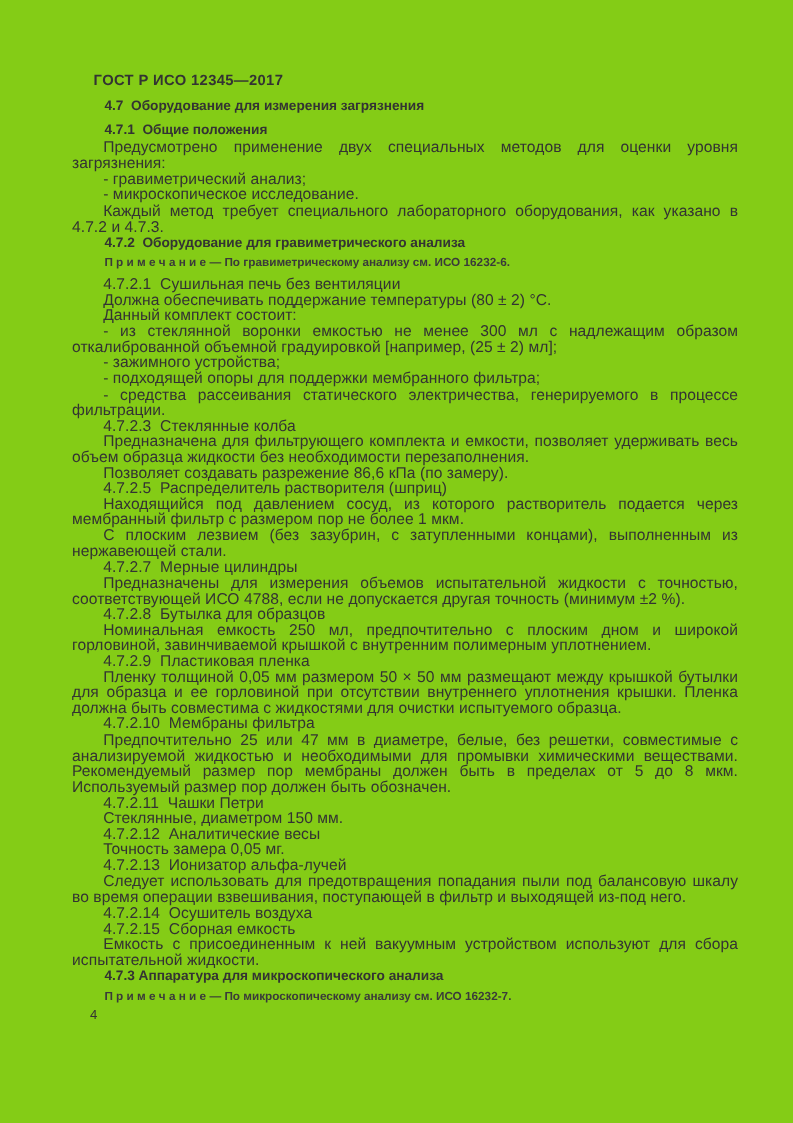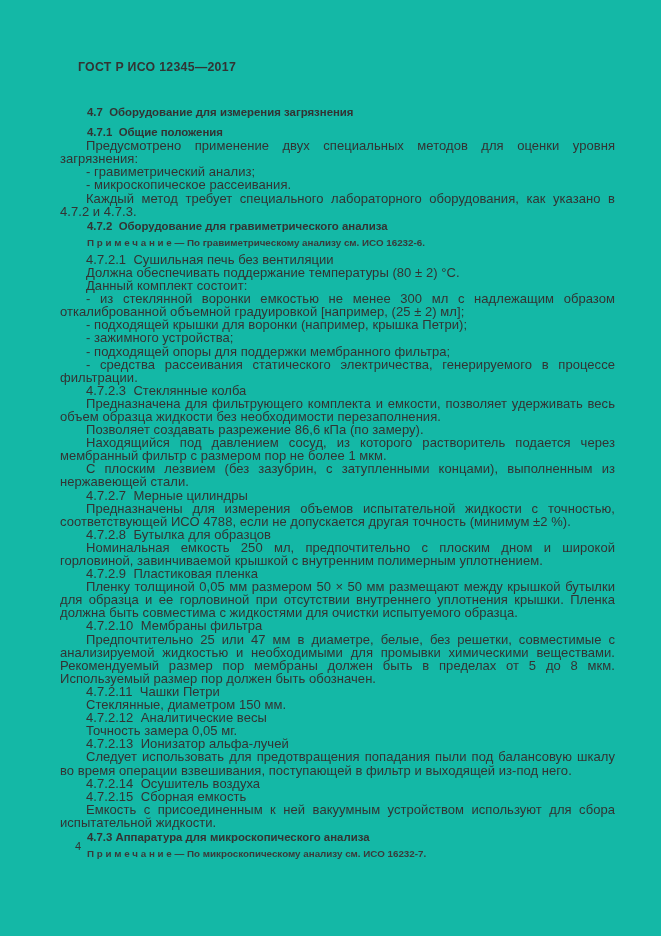--- a/index.html
+++ b/index.html
@@ -4,39 +4,39 @@
 <style>
   html, body {
     margin: 0;
     padding: 0;
     background: #ffffff;
   }
   .page {
     position: relative;
     width: 661px;
     height: 936px;
-    background: #14b8a6;
+    background: #84cc16;
     font-family: "Liberation Sans", "DejaVu Sans", sans-serif;
     color: #333333;
     overflow: hidden;
     box-sizing: border-box;
   }
   .running-header {
     position: absolute;
     left: 78px;
     top: 60px;
     font-size: 12.3px;
     font-weight: bold;
     letter-spacing: 0.3px;
     white-space: pre-wrap;
   }
   .content {
     position: absolute;
     left: 60px;
-    top: 104px;
+    top: 81px;
     width: 555px;
   }
   .block {
     margin: 0;
     white-space: pre-wrap;
   }
   .para {
     font-size: 13px;
     line-height: 13.1px;
     text-align: justify;
@@ -73,35 +73,35 @@
 <body>
 
 <div class="page">
   <div class="running-header">ГОСТ Р ИСО 12345—2017</div>
 
   <div class="content">
       <div class="block heading">4.7  Оборудование для измерения загрязнения</div>
       <div class="block heading">4.7.1  Общие положения</div>
       <div class="block para">Предусмотрено применение двух специальных методов для оценки уровня загрязнения:</div>
       <div class="block para">- гравиметрический анализ;</div>
-      <div class="block para">- микроскопическое рассеивания.</div>
+      <div class="block para">- микроскопическое исследование.</div>
       <div class="block para">Каждый метод требует специального лабораторного оборудования, как указано в 4.7.2 и 4.7.3.</div>
       <div class="block heading">4.7.2  Оборудование для гравиметрического анализа</div>
       <div class="block note">П р и м е ч а н и е — По гравиметрическому анализу см. ИСО 16232-6.</div>
       <div class="block para">4.7.2.1  Сушильная печь без вентиляции</div>
       <div class="block para">Должна обеспечивать поддержание температуры (80 ± 2) °С.</div>
       <div class="block para">Данный комплект состоит:</div>
       <div class="block para">- из стеклянной воронки емкостью не менее 300 мл с надлежащим образом откалиброванной объемной градуировкой [например, (25 ± 2) мл];</div>
-      <div class="block para">- подходящей крышки для воронки (например, крышка Петри);</div>
       <div class="block para">- зажимного устройства;</div>
       <div class="block para">- подходящей опоры для поддержки мембранного фильтра;</div>
       <div class="block para">- средства рассеивания статического электричества, генерируемого в процессе фильтрации.</div>
       <div class="block para">4.7.2.3  Стеклянные колба</div>
       <div class="block para">Предназначена для фильтрующего комплекта и емкости, позволяет удерживать весь объем образца жидкости без необходимости перезаполнения.</div>
       <div class="block para">Позволяет создавать разрежение 86,6 кПа (по замеру).</div>
+      <div class="block para">4.7.2.5  Распределитель растворителя (шприц)</div>
       <div class="block para">Находящийся под давлением сосуд, из которого растворитель подается через мембранный фильтр с размером пор не более 1 мкм.</div>
       <div class="block para">С плоским лезвием (без зазубрин, с затупленными концами), выполненным из нержавеющей стали.</div>
       <div class="block para">4.7.2.7  Мерные цилиндры</div>
       <div class="block para">Предназначены для измерения объемов испытательной жидкости с точностью, соответствующей ИСО 4788, если не допускается другая точность (минимум ±2 %).</div>
       <div class="block para">4.7.2.8  Бутылка для образцов</div>
       <div class="block para">Номинальная емкость 250 мл, предпочтительно с плоским дном и широкой горловиной, завинчиваемой крышкой с внутренним полимерным уплотнением.</div>
       <div class="block para">4.7.2.9  Пластиковая пленка</div>
       <div class="block para">Пленку толщиной 0,05 мм размером 50 × 50 мм размещают между крышкой бутылки для образца и ее горловиной при отсутствии внутреннего уплотнения крышки. Пленка должна быть совместима с жидкостями для очистки испытуемого образца.</div>
       <div class="block para">4.7.2.10  Мембраны фильтра</div>
       <div class="block para">Предпочтительно 25 или 47 мм в диаметре, белые, без решетки, совместимые с анализируемой жидкостью и необходимыми для промывки химическими веществами. Рекомендуемый размер пор мембраны должен быть в пределах от 5 до 8 мкм. Используемый размер пор должен быть обозначен.</div>

